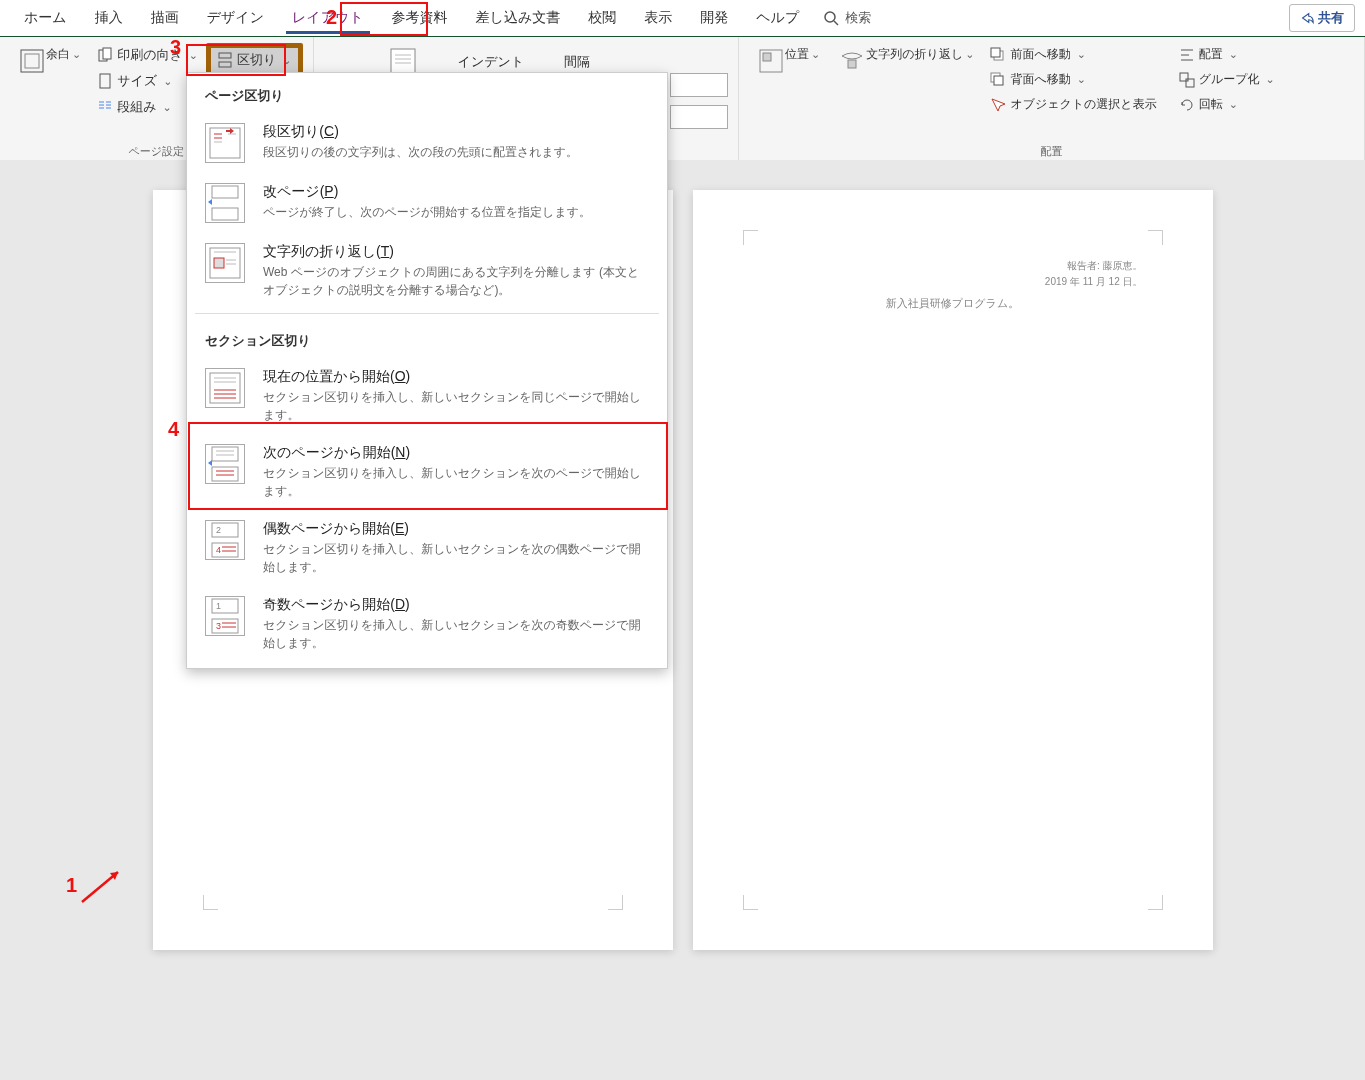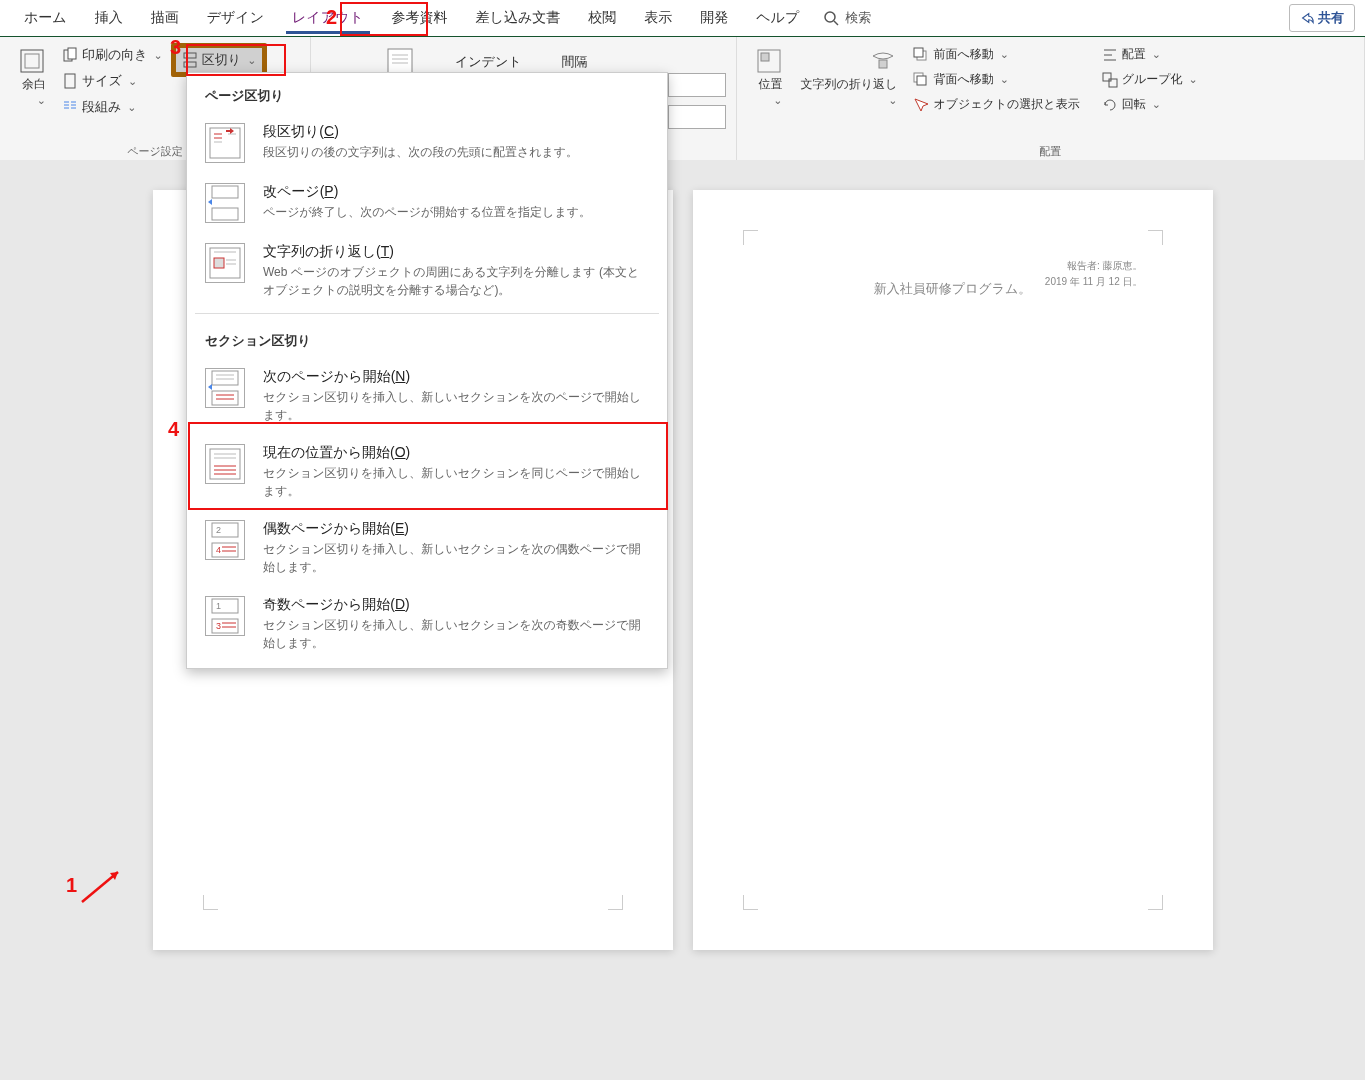--- a/index.html
+++ b/index.html
@@ -12,34 +12,34 @@
   .search-group{display:flex;align-items:center;gap:6px;padding:0 10px;color:#555}
   .share-btn{display:flex;align-items:center;gap:4px;border:1px solid #bbb;border-radius:3px;padding:4px 10px;margin-left:10px;font-weight:bold;color:#2f5496;background:#fff}
   .ribbon{display:flex;height:124px;background:#f5f5f5;border-bottom:1px solid #ccc}
   .group{border-right:1px solid #ddd;padding:6px 10px 2px 10px;display:flex;flex-direction:column}
   .group-label{text-align:center;font-size:11px;color:#666;margin-top:auto;padding-top:2px}
   .btn-row{display:flex;align-items:flex-start;gap:2px}
   .btn-col{display:flex;flex-direction:column;gap:2px}
   .btn{display:flex;align-items:center;gap:4px;padding:3px 6px;cursor:pointer;font-size:13px;color:#333;white-space:nowrap}
   .btn.small{font-size:12px}
   .btn.selected{background:#d0d0d0;border:5px solid #a16207;border-radius:2px}
-  .big-btn{display:flex;flex-direction:column;align-items:flex-end;padding:4px 8px;cursor:pointer;font-size:12px;text-align:center;line-height:1.3}
+  .big-btn{display:flex;flex-direction:row;align-items:flex-start;padding:4px 8px;cursor:pointer;font-size:12px;text-align:center;line-height:1.3}
   .big-icon{width:28px;height:28px;margin-bottom:2px;display:flex;align-items:center;justify-content:center}
   .indent-group{display:flex;flex-direction:column;gap:24px;padding-top:6px}
   .indent-label{font-size:13px;color:#333}
   .spinner{width:56px;height:22px;border:1px solid #aaa;background:#fff;margin-left:40px}
   .canvas{position:absolute;top:160px;left:0;right:0;bottom:0;background:#e8e8e8;display:flex;justify-content:center;padding-top:30px;gap:20px}
   .page{background:#fff;width:520px;height:760px;box-shadow:0 2px 8px rgba(0,0,0,.15);position:relative}
   .corner{position:absolute;width:14px;height:14px;border:1px solid #ccc}
   .corner.tl{top:40px;left:50px;border-right:none;border-bottom:none}
   .corner.tr{top:40px;right:50px;border-left:none;border-bottom:none}
   .corner.bl{bottom:40px;left:50px;border-right:none;border-top:none}
   .corner.br{bottom:40px;right:50px;border-left:none;border-top:none}
   .page-hdr{position:absolute;top:68px;right:70px;font-size:10px;color:#888;text-align:right;line-height:1.6}
-  .page-center{position:absolute;top:90px;left:0;right:0;text-align:center;font-size:13px;color:#888}
+  .page-center{position:absolute;top:106px;left:0;right:0;text-align:center;font-size:11px;color:#888}
   
   .dropdown{position:absolute;top:72px;left:186px;width:480px;background:#fff;border:1px solid #ccc;box-shadow:0 4px 12px rgba(0,0,0,.25);z-index:10;padding-bottom:6px}
   .dd-section-title{font-weight:bold;font-size:13px;padding:14px 18px 8px 18px;color:#333}
   .dd-item{display:flex;gap:18px;padding:10px 18px;cursor:pointer}
   .dd-icon{width:38px;height:38px;flex-shrink:0;border:1px solid #aaa;background:#fff;position:relative}
   .dd-texts{flex:1}
   .dd-title{font-size:14px;color:#222;margin-bottom:2px}
   .dd-title u{text-decoration:underline}
   .dd-desc{font-size:12px;color:#666;line-height:1.5}
   .dd-divider{height:1px;background:#ddd;margin:4px 8px}
@@ -334,55 +334,55 @@
       <div class="dd-desc">Web ページのオブジェクトの周囲にある文字列を分離します (本文とオブジェクトの説明文を分離する場合など)。</div>
     </div>
   </div>
 
   <div class="dd-divider"></div>
   <div class="dd-section-title">セクション区切り</div>
 
   <div class="dd-item">
     <div class="dd-icon">
         <svg width="38" height="38">
+          <rect x="4" y="4" width="30" height="30" fill="#fff" stroke="#999"></rect>
+          <line x1="8" y1="9" x2="30" y2="9" stroke="#bbb"></line>
+          <line x1="8" y1="13" x2="30" y2="13" stroke="#bbb"></line>
+          <line x1="8" y1="21" x2="30" y2="21" stroke="#c33"></line>
+          <line x1="8" y1="25" x2="30" y2="25" stroke="#c33"></line>
+          <line x1="8" y1="29" x2="30" y2="29" stroke="#c33"></line>
+        </svg>
+      </div>
+    <div class="dd-texts">
+      <div class="dd-title">現在の位置から開始(<u>O</u>)</div>
+      <div class="dd-desc">セクション区切りを挿入し、新しいセクションを同じページで開始します。</div>
+    </div>
+  </div>
+
+  <div class="dd-item">
+    <div class="dd-icon">
+        <svg width="38" height="38">
           <rect x="6" y="2" width="26" height="14" fill="#fff" stroke="#999"></rect>
           <line x1="10" y1="6" x2="28" y2="6" stroke="#bbb"></line>
           <line x1="10" y1="10" x2="28" y2="10" stroke="#bbb"></line>
           <rect x="6" y="22" width="26" height="14" fill="#fff" stroke="#999"></rect>
           <line x1="10" y1="26" x2="28" y2="26" stroke="#c33"></line>
           <line x1="10" y1="30" x2="28" y2="30" stroke="#c33"></line>
           <path d="M2 18 L6 15 L6 21 Z" fill="#4a86e8"></path>
         </svg>
       </div>
     <div class="dd-texts">
       <div class="dd-title">次のページから開始(<u>N</u>)</div>
       <div class="dd-desc">セクション区切りを挿入し、新しいセクションを次のページで開始します。</div>
     </div>
   </div>
 
   <div class="dd-item">
     <div class="dd-icon">
         <svg width="38" height="38">
-          <rect x="4" y="4" width="30" height="30" fill="#fff" stroke="#999"></rect>
-          <line x1="8" y1="9" x2="30" y2="9" stroke="#bbb"></line>
-          <line x1="8" y1="13" x2="30" y2="13" stroke="#bbb"></line>
-          <line x1="8" y1="21" x2="30" y2="21" stroke="#c33"></line>
-          <line x1="8" y1="25" x2="30" y2="25" stroke="#c33"></line>
-          <line x1="8" y1="29" x2="30" y2="29" stroke="#c33"></line>
-        </svg>
-      </div>
-    <div class="dd-texts">
-      <div class="dd-title">現在の位置から開始(<u>O</u>)</div>
-      <div class="dd-desc">セクション区切りを挿入し、新しいセクションを同じページで開始します。</div>
-    </div>
-  </div>
-
-  <div class="dd-item">
-    <div class="dd-icon">
-        <svg width="38" height="38">
           <rect x="6" y="2" width="26" height="14" fill="#fff" stroke="#999"></rect>
           <text x="10" y="12" font-size="9" fill="#888">2</text>
           <rect x="6" y="22" width="26" height="14" fill="#fff" stroke="#999"></rect>
           <text x="10" y="32" font-size="9" fill="#c33">4</text>
           <line x1="16" y1="26" x2="30" y2="26" stroke="#c33"></line>
           <line x1="16" y1="30" x2="30" y2="30" stroke="#c33"></line>
         </svg>
       </div>
     <div class="dd-texts">
       <div class="dd-title">偶数ページから開始(<u>E</u>)</div>

